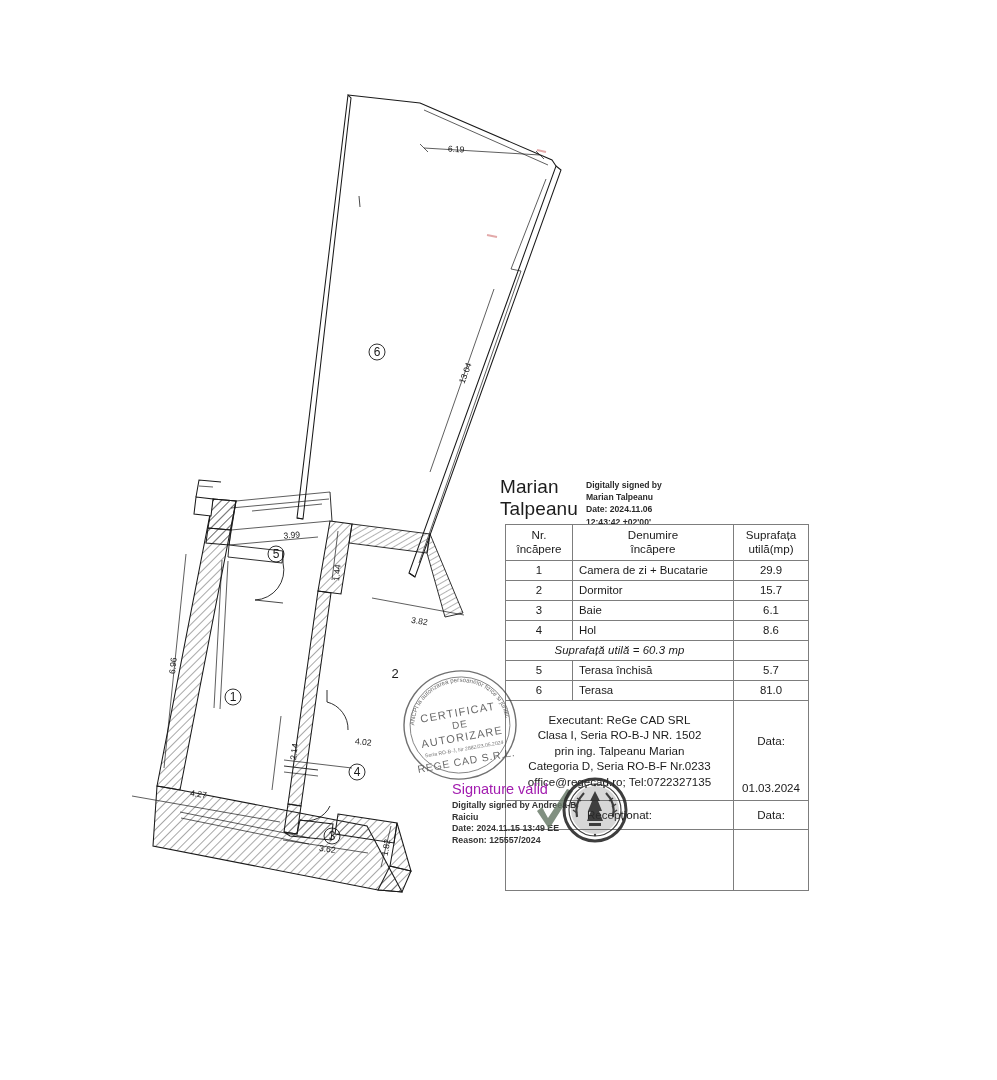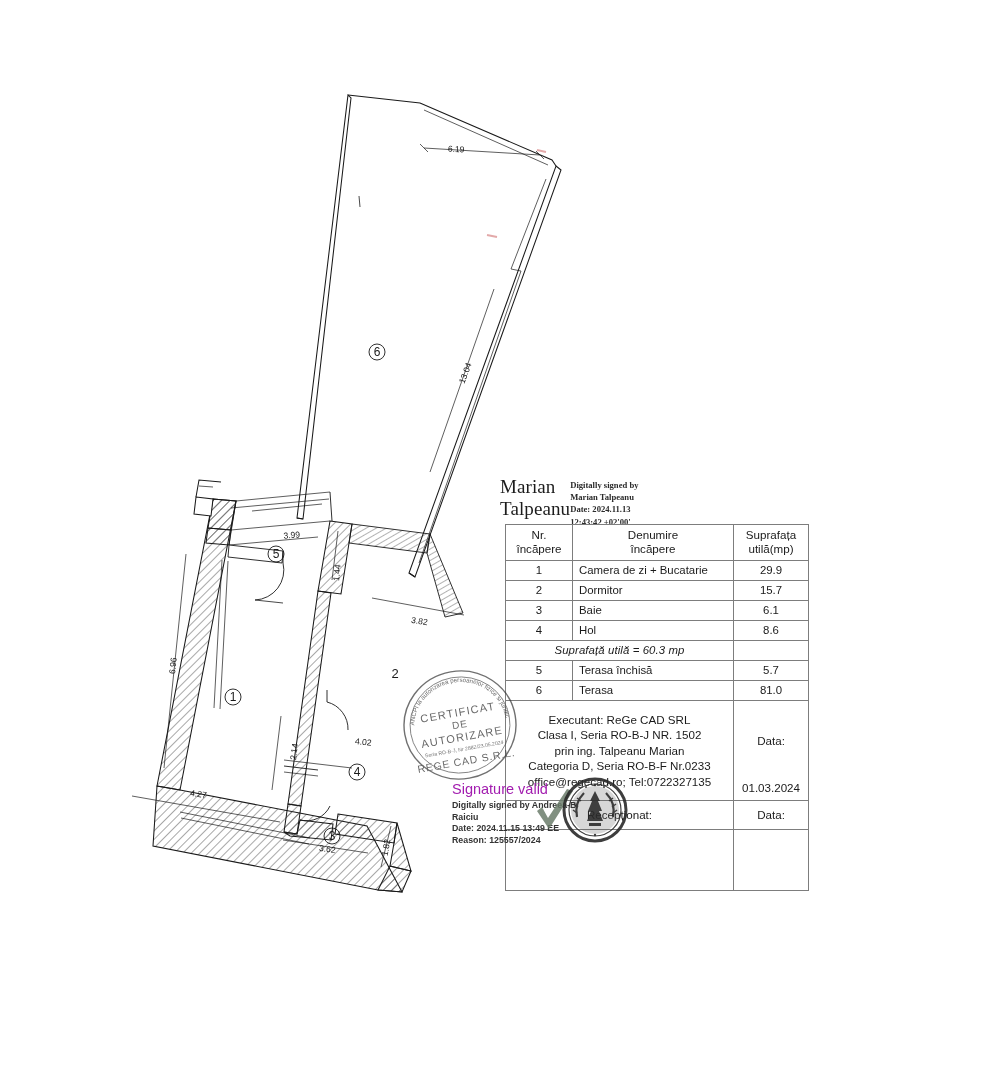--- a/index.html
+++ b/index.html
@@ -34,21 +34,21 @@
   }
 
   
   .sig-block {
     position: absolute;
     left: 500px;
     top: 476px;
     width: 280px;
     display: flex;
     align-items: flex-start;
-    font-family: Liberation Serif, serif;
+    gap: 8px;
   }
   .sig-name {
     font-size: 19px;
     line-height: 1.18;
     color: #1c1c1c;
     letter-spacing: .1px;
     white-space: pre-line;
   }
   .sig-meta {
     font-size: 8.6px;
@@ -334,21 +334,21 @@
       <text x="327" y="852" transform="rotate(8 327 852)">3.62</text>
       <text x="389" y="848" transform="rotate(-80 389 848)">1.82</text>
     </g>
   </svg>
 
   <div class="sig-block">
     <div class="sig-name">Marian
 Talpeanu</div>
     <div class="sig-meta">Digitally signed by
 Marian Talpeanu
-Date: 2024.11.13
+Date: 2024.11.06
 12:43:42 +02'00'</div>
   </div>
 
   <div class="tbl-wrap">
     <table class="plan-table">
       <thead>
         <tr>
           <th class="col-nr hdr-2line">Nr.
 încăpere</th>
           <th class="col-name hdr-2line">Denumire

